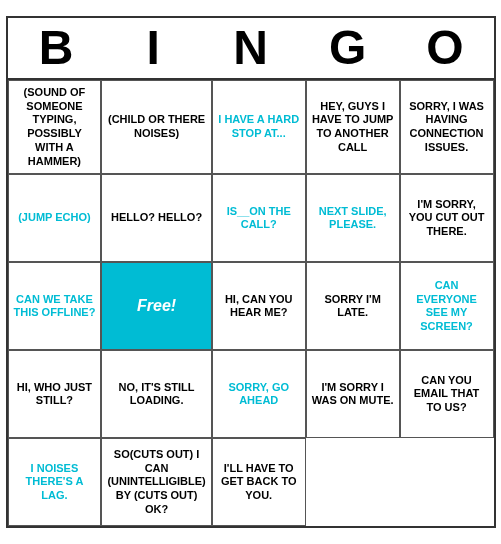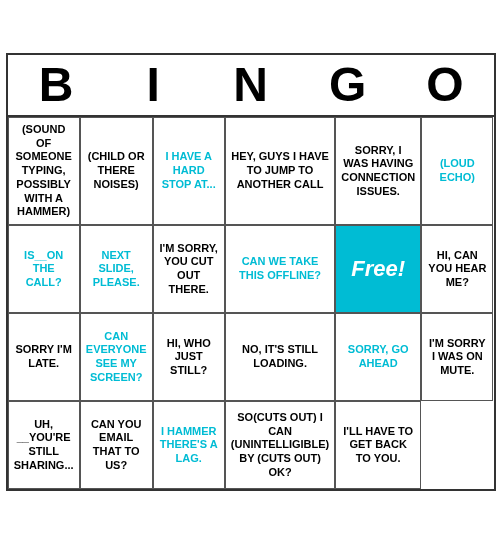--- a/index.html
+++ b/index.html
@@ -26,21 +26,21 @@
     .bingo-header-letter {
       font-size: 48px;
       font-weight: bold;
       color: #000;
       width: 94px;
       text-align: center;
       line-height: 1;
     }
     .bingo-grid {
       display: grid;
-      grid-template-columns: repeat(6, 1fr);
+      grid-template-columns: repeat(5, 1fr);
       border-top: 2px solid #333;
     }
     .cell {
       border: 1.5px solid #555;
       min-height: 88px;
       display: flex;
       align-items: center;
       justify-content: center;
       padding: 5px;
       text-align: center;
@@ -49,21 +49,21 @@
       color: #000;
       background: #fff;
       line-height: 1.25;
     }
     .cell.teal-text {
       color: #00bcd4;
     }
     .cell.free {
       background: #00bcd4;
       color: #fff;
-      font-size: 22px;
+      font-size: 16px;
       font-style: italic;
       font-weight: bold;
     }
   </style>
 </head>
 <body>
 
 <div class="bingo-card">
   <div class="bingo-header">
   <div class="bingo-header-letter">B</div>
@@ -71,32 +71,32 @@
       <div class="bingo-header-letter">N</div>
       <div class="bingo-header-letter">G</div>
       <div class="bingo-header-letter">O</div>
     </div>
   <div class="bingo-grid">
   <div class="cell">(SOUND OF SOMEONE TYPING, POSSIBLY WITH A HAMMER)</div>
       <div class="cell">(CHILD OR THERE NOISES)</div>
       <div class="cell teal-text">I HAVE A HARD STOP AT...</div>
       <div class="cell">HEY, GUYS I HAVE TO JUMP TO ANOTHER CALL</div>
       <div class="cell">SORRY, I WAS HAVING CONNECTION ISSUES.</div>
-      <div class="cell teal-text">(LOUD ECHO)</div>
+      <div class="cell teal-text">(JUMP ECHO)</div>
+      <div class="cell">HELLO? HELLO?</div>
       <div class="cell teal-text">IS__ON THE CALL?</div>
       <div class="cell teal-text">NEXT SLIDE, PLEASE.</div>
       <div class="cell">I'M SORRY, YOU CUT OUT THERE.</div>
       <div class="cell teal-text">CAN WE TAKE THIS OFFLINE?</div>
       <div class="cell free">Free!</div>
       <div class="cell">HI, CAN YOU HEAR ME?</div>
       <div class="cell">SORRY I'M LATE.</div>
       <div class="cell teal-text">CAN EVERYONE SEE MY SCREEN?</div>
       <div class="cell">HI, WHO JUST STILL?</div>
       <div class="cell">NO, IT'S STILL LOADING.</div>
       <div class="cell teal-text">SORRY, GO AHEAD</div>
       <div class="cell">I'M SORRY I WAS ON MUTE.</div>
-      <div class="cell">UH, __YOU'RE STILL SHARING...</div>
       <div class="cell">CAN YOU EMAIL THAT TO US?</div>
-      <div class="cell teal-text">I HAMMER THERE'S A LAG.</div>
+      <div class="cell teal-text">I NOISES THERE'S A LAG.</div>
       <div class="cell">SO(CUTS OUT) I CAN (UNINTELLIGIBLE) BY (CUTS OUT) OK?</div>
       <div class="cell">I'LL HAVE TO GET BACK TO YOU.</div>
     </div>
 </div>
 
 </body></html>

